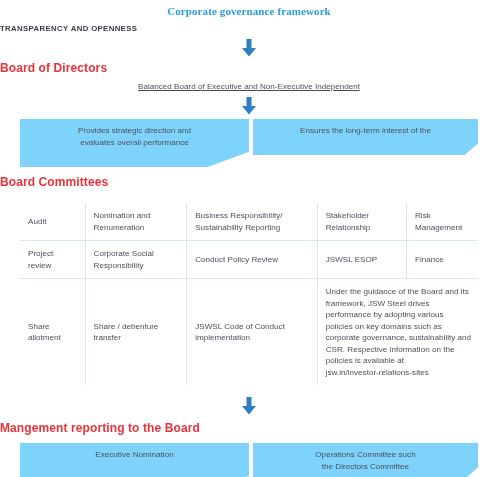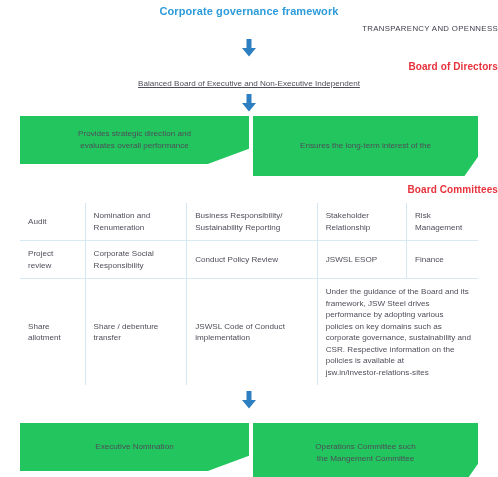--- a/index.html
+++ b/index.html
@@ -18,33 +18,34 @@
   }
 
   
   .main-title {
     text-align: center;
     color: #2d9cdb;
     font-size: 11px;
     font-weight: bold;
     letter-spacing: 0.1px;
     padding-top: 5px;
+    font-family: Liberation Serif, serif;
   }
   .subtitle {
-    text-align: right;
+    text-align: left;
     color: #3c3c4a;
     font-size: 7.8px;
-    font-weight: normal;
+    font-weight: bold;
     letter-spacing: 0.35px;
     padding-top: 7px;
   }
   .red-label {
-    text-align: right;
+    text-align: left;
     color: #e8323c;
-    font-size: 10px;
+    font-size: 12px;
     font-weight: bold;
     letter-spacing: 0.1px;
   }
   .body-text {
     text-align: center;
     color: #4e4e5a;
     font-size: 8.1px;
     line-height: 12px;
     text-decoration: underline;
   }
@@ -58,45 +59,45 @@
   .arrow svg { display: block; }
 
   
   .panel-row {
     display: flex;
     width: 458px;
     margin: 0 auto;
     gap: 4px;
   }
   .panel {
-    background: #22c55e;
+    background: #7dd3fc;
     display: flex;
-    align-items: center;
+    align-items: flex-start;
     justify-content: center;
     text-align: center;
     color: #4e4e5a;
     font-size: 8.1px;
     line-height: 12px;
     padding: 6px 10px;
   }
   .panel-left {
     flex: 0 0 229px;
     height: 48px;
     clip-path: polygon(0 0, 100% 0, 100% 68%, 82% 100%, 0 100%);
   }
   .panel-right {
     flex: 1 1 auto;
-    height: 60px;
+    height: 36px;
     clip-path: polygon(0 0, 100% 0, 100% 68%, 94% 100%, 0 100%);
   }
 
   
   .grid-table {
     width: 458px;
-    margin: 2px auto;
+    margin: 8px auto;
     border-collapse: collapse;
     table-layout: fixed;
   }
   .grid-table td {
     color: #4e4e5a;
     font-size: 8.1px;
     line-height: 11.5px;
     vertical-align: middle;
     padding: 7px 6px 7px 8px;
     border-right: 1px solid #d5e7f3;
@@ -202,31 +203,32 @@
   </table>
 
   <div class="sp-4"></div>
   <div class="arrow">
     <svg width="16" height="18" viewBox="0 0 16 18" aria-hidden="true">
       <polygon points="5.5,0 10.5,0 10.5,9 15,9 8,17.5 1,9 5.5,9" fill="#2d7fc1"></polygon>
     </svg>
   </div>
   <div class="sp-6"></div>
 
+  <div class="red-label">Mangement reporting to the Board</div>
   <div class="sp-8"></div>
 
   <div class="panel-row">
     <div class="panel panel-left">
       <div>
         <span>Executive Nomination</span>
       </div>
     </div>
     <div class="panel panel-right">
       <div>
         <span>Operations Committee such</span><br>
-        <span>the Mangement Committee</span>
+        <span>the Directors Committee</span>
       </div>
     </div>
   </div>
 
   <div class="sp-4"></div>
 
 </div>
 
 </body></html>

